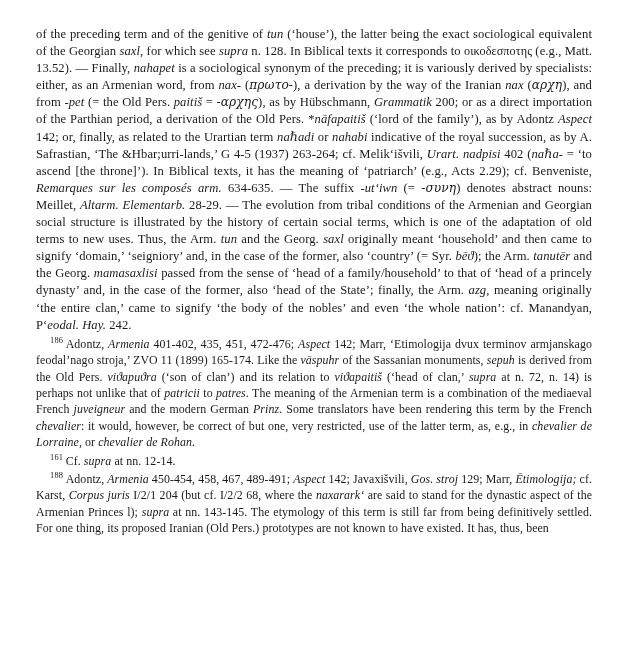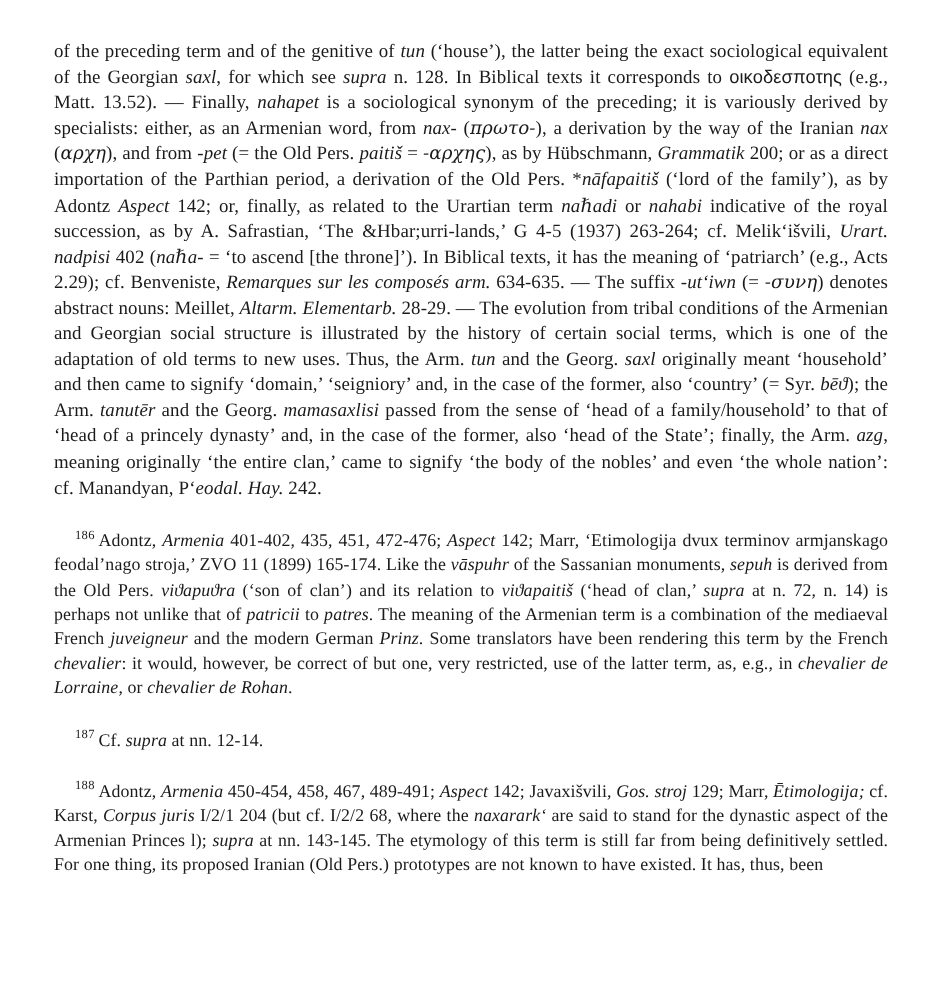--- a/index.html
+++ b/index.html
@@ -33,39 +33,39 @@
     line-height: 17.1px;
     text-align: justify;
     text-justify: inter-word;
     hyphens: none;
     letter-spacing: 0.08px;
   }
   p.main-para {
     text-indent: 0;
   }
   .note {
-    margin-top: 18px;
+    margin-top: 2px;
     font-size: 11.9px;
     line-height: 16.4px;
     text-align: justify;
   }
   .note-first-line {
     text-indent: 14px;
   }
   sup.note-num {
     font-size: 8.4px;
     vertical-align: super;
     line-height: 0;
     margin-right: 2.5px;
     letter-spacing: 0.2px;
   }
   i, em {
   }
   .gk {
-    font-family: Liberation Sans, sans-serif;
+    font-family: Liberation Serif, serif;
     font-style: normal;
     font-size: 12.2px;
   }
   .gk-i {
     font-family: "DejaVu Serif", serif;
     font-style: italic;
     font-size: 12.2px;
     margin-top: 11px;
   }
 </style>
@@ -75,21 +75,21 @@
 <div class="page">
   <div class="body-block">
 
     <p class="main-para">of the preceding term and of the genitive of <i>tun</i> (‘house’), the latter being the exact sociological equivalent of the Georgian <i>saxl</i>, for which see <i>supra</i> n. 128. In Biblical texts it corresponds to <span class="gk">οικοδεσποτης</span> (e.g., Matt. 13.52). — Finally, <i>nahapet</i> is a sociological synonym of the preceding; it is variously derived by specialists: either, as an Armenian word, from <i>nax-</i> (<span class="gk-i">πρωτο-</span>), a derivation by the way of the Iranian <i>nax</i> (<span class="gk-i">αρχη</span>), and from <i>-pet</i> (= the Old Pers. <i>paitiš</i> = <span class="gk-i">-αρχης</span>), as by Hübschmann, <i>Grammatik</i> 200; or as a direct importation of the Parthian period, a derivation of the Old Pers. *<i>nāfapaitiš</i> (‘lord of the family’), as by Adontz <i>Aspect</i> 142; or, finally, as related to the Urartian term <i>naℏadi</i> or <i>nahabi</i> indicative of the royal succession, as by A. Safrastian, ‘The &amp;Hbar;urri-lands,’ G 4-5 (1937) 263-264; cf. Melik‘išvili, <i>Urart. nadpisi</i> 402 (<i>naℏa-</i> = ‘to ascend [the throne]’). In Biblical texts, it has the meaning of ‘patriarch’ (e.g., Acts 2.29); cf. Benveniste, <i>Remarques sur les composés arm.</i> 634-635. — The suffix -<i>ut‘iwn</i> (= <span class="gk-i">-συνη</span>) denotes abstract nouns: Meillet, <i>Altarm. Elementarb.</i> 28-29. — The evolution from tribal conditions of the Armenian and Georgian social structure is illustrated by the history of certain social terms, which is one of the adaptation of old terms to new uses. Thus, the Arm. <i>tun</i> and the Georg. <i>saxl</i> originally meant ‘household’ and then came to signify ‘domain,’ ‘seigniory’ and, in the case of the former, also ‘country’ (= Syr. <i>bēϑ</i>); the Arm. <i>tanutēr</i> and the Georg. <i>mamasaxlisi</i> passed from the sense of ‘head of a family/household’ to that of ‘head of a princely dynasty’ and, in the case of the former, also ‘head of the State’; finally, the Arm. <i>azg</i>, meaning originally ‘the entire clan,’ came to signify ‘the body of the nobles’ and even ‘the whole nation’: cf. Manandyan, P‘<i>eodal. Hay.</i> 242.</p>
 
     <p class="note note-first-line">
       <sup class="note-num">186</sup><span>Adontz, <i>Armenia</i> 401-402, 435, 451, 472-476; <i>Aspect</i> 142; Marr, ‘Etimologija dvux terminov armjanskago feodal’nago stroja,’ ZVO 11 (1899) 165-174. Like the <i>vāspuhr</i> of the Sassanian monuments, <i>sepuh</i> is derived from the Old Pers. <i>viϑapuϑra</i> (‘son of clan’) and its relation to <i>viϑapaitiš</i> (‘head of clan,’ <i>supra</i> at n. 72, n. 14) is perhaps not unlike that of <i>patricii</i> to <i>patres</i>. The meaning of the Armenian term is a combination of the mediaeval French <i>juveigneur</i> and the modern German <i>Prinz</i>. Some translators have been rendering this term by the French <i>chevalier</i>: it would, however, be correct of but one, very restricted, use of the latter term, as, e.g., in <i>chevalier de Lorraine</i>, or <i>chevalier de Rohan</i>.</span>
     </p>
 
     <p class="note note-first-line">
-      <sup class="note-num">187</sup><span>Cf. <i>supra</i> at nn. 12-14.</span>
+      <sup class="note-num">161</sup><span>Cf. <i>supra</i> at nn. 12-14.</span>
     </p>
 
     <p class="note note-first-line">
       <sup class="note-num">188</sup><span>Adontz, <i>Armenia</i> 450-454, 458, 467, 489-491; <i>Aspect</i> 142; Javaxišvili, <i>Gos. stroj</i> 129; Marr, <i>Ētimologija;</i> cf. Karst, <i>Corpus juris</i> I/2/1 204 (but cf. I/2/2 68, where the <i>naxarark‘</i> are said to stand for the dynastic aspect of the Armenian Princes l); <i>supra</i> at nn. 143-145. The etymology of this term is still far from being definitively settled. For one thing, its proposed Iranian (Old Pers.) prototypes are not known to have existed. It has, thus, been</span>
     </p>
 
   </div>
 </div>
 
 </body></html>

